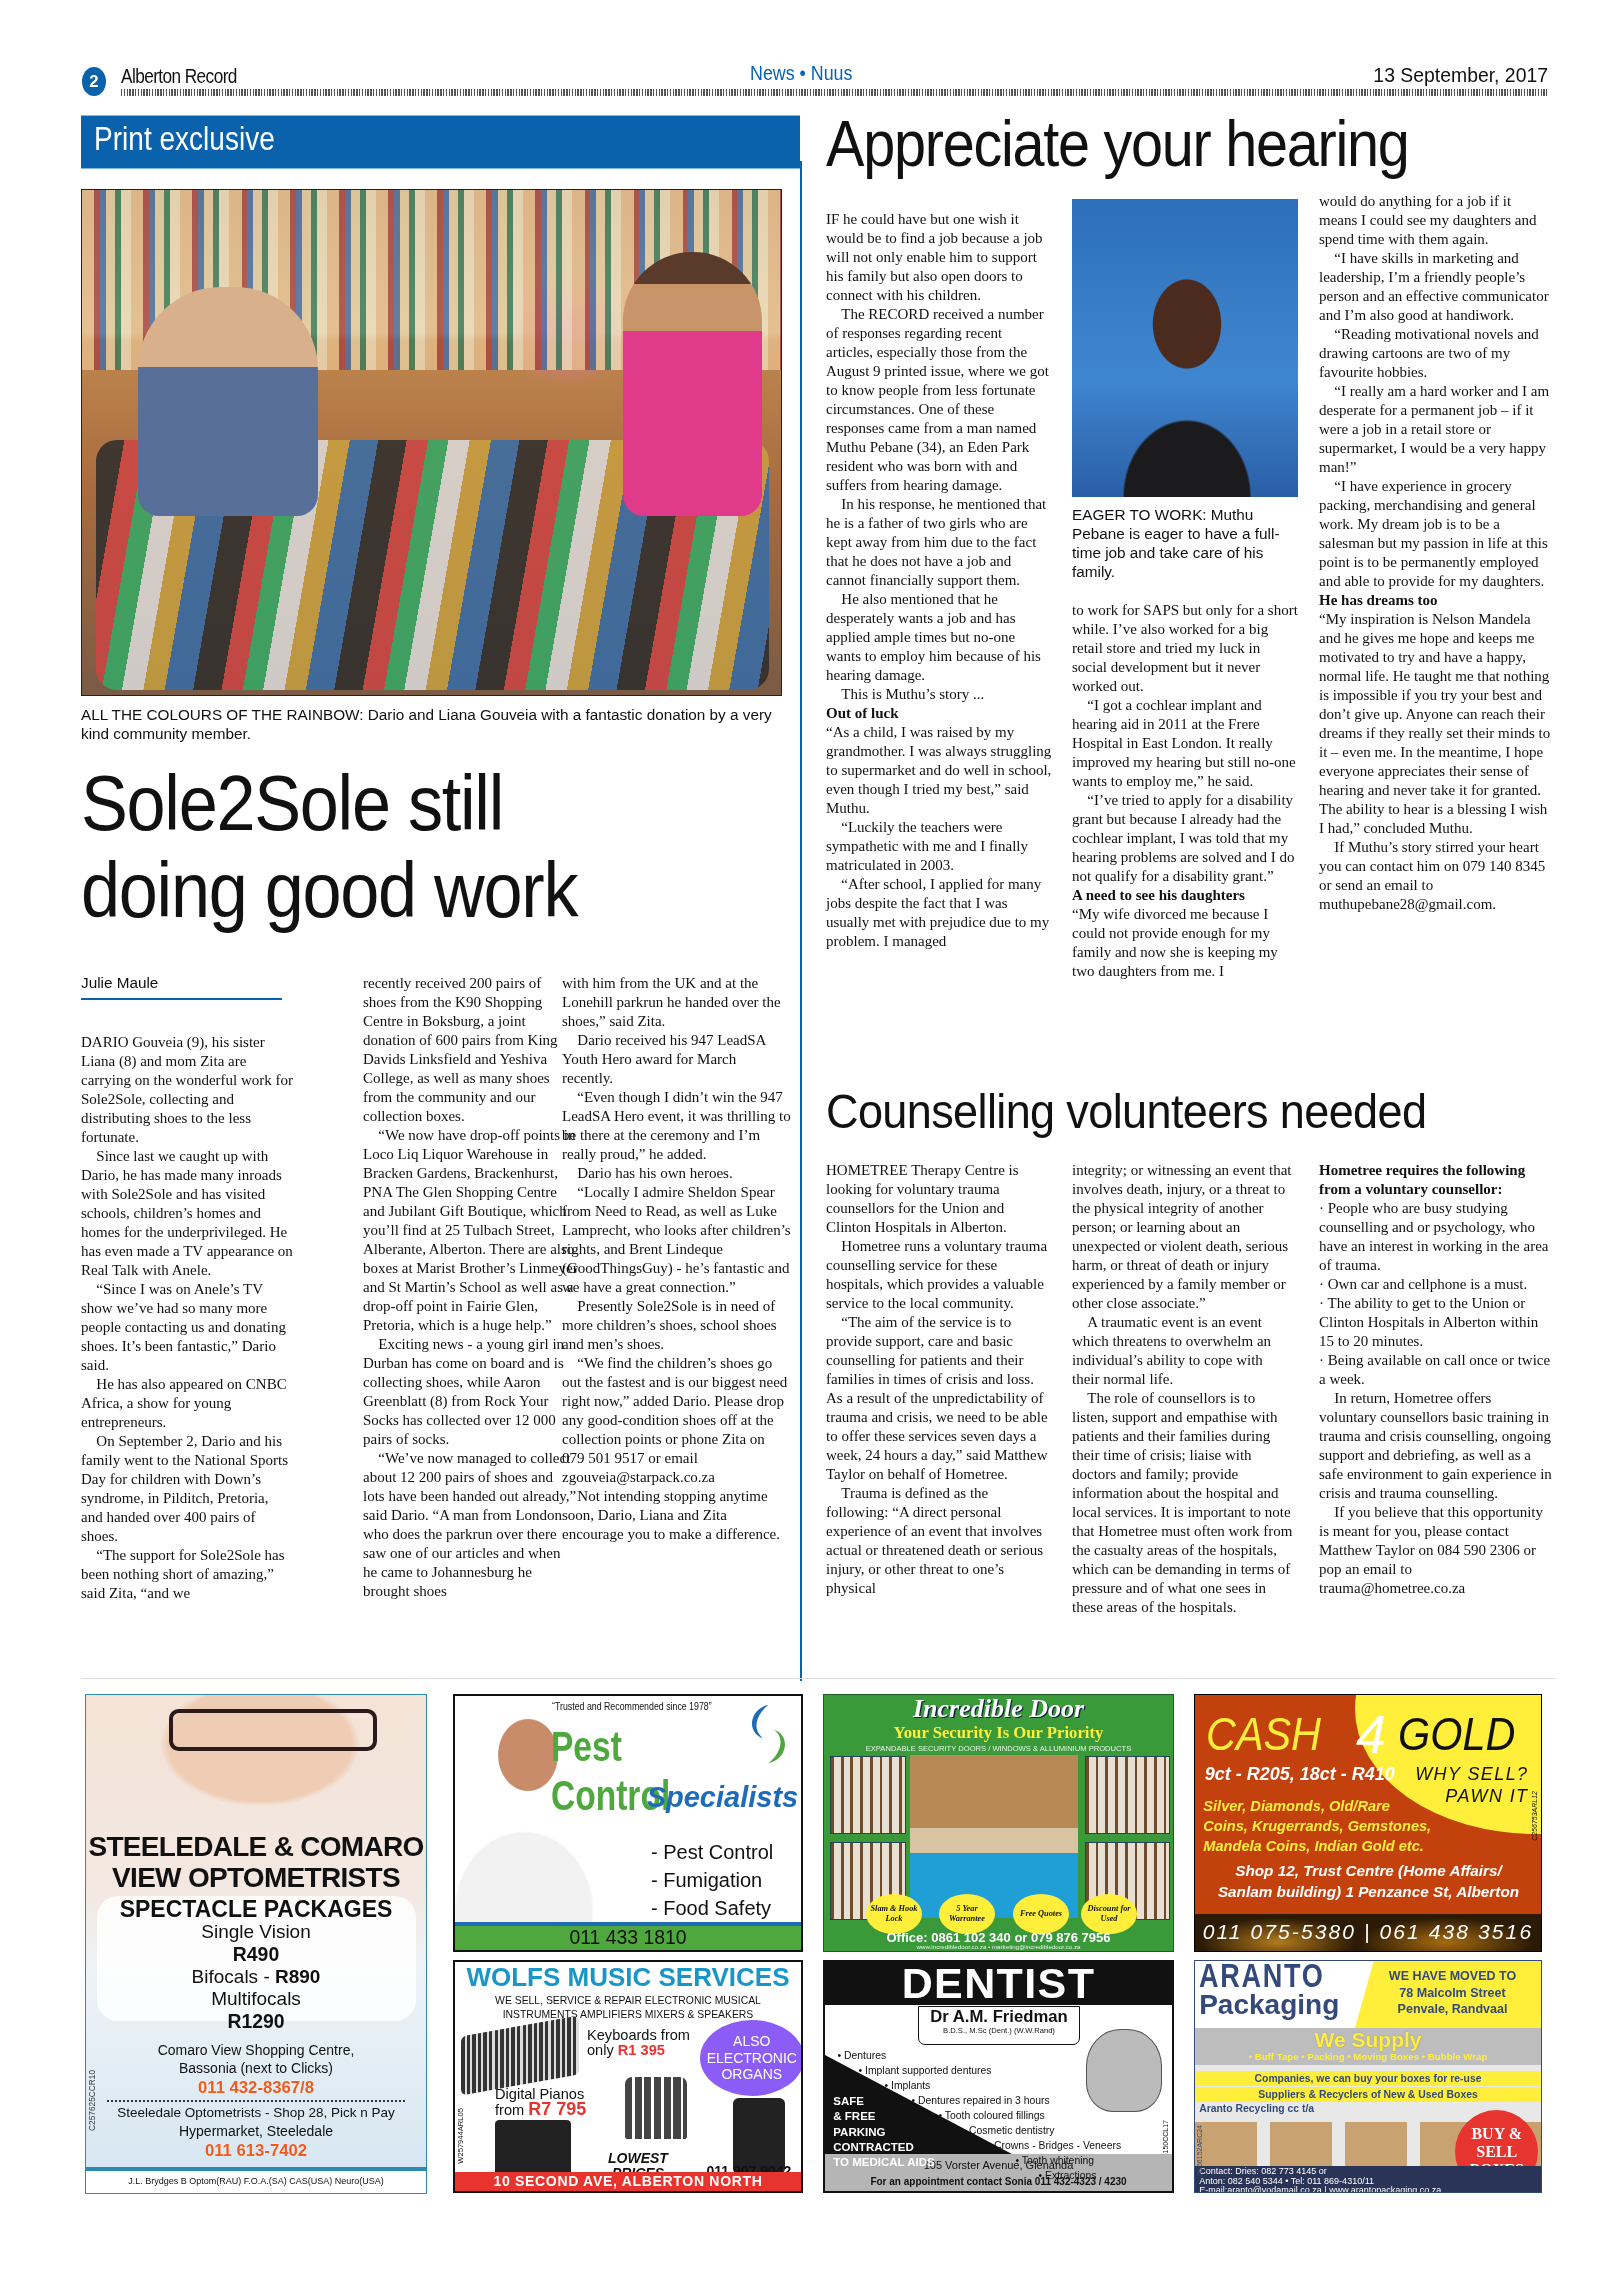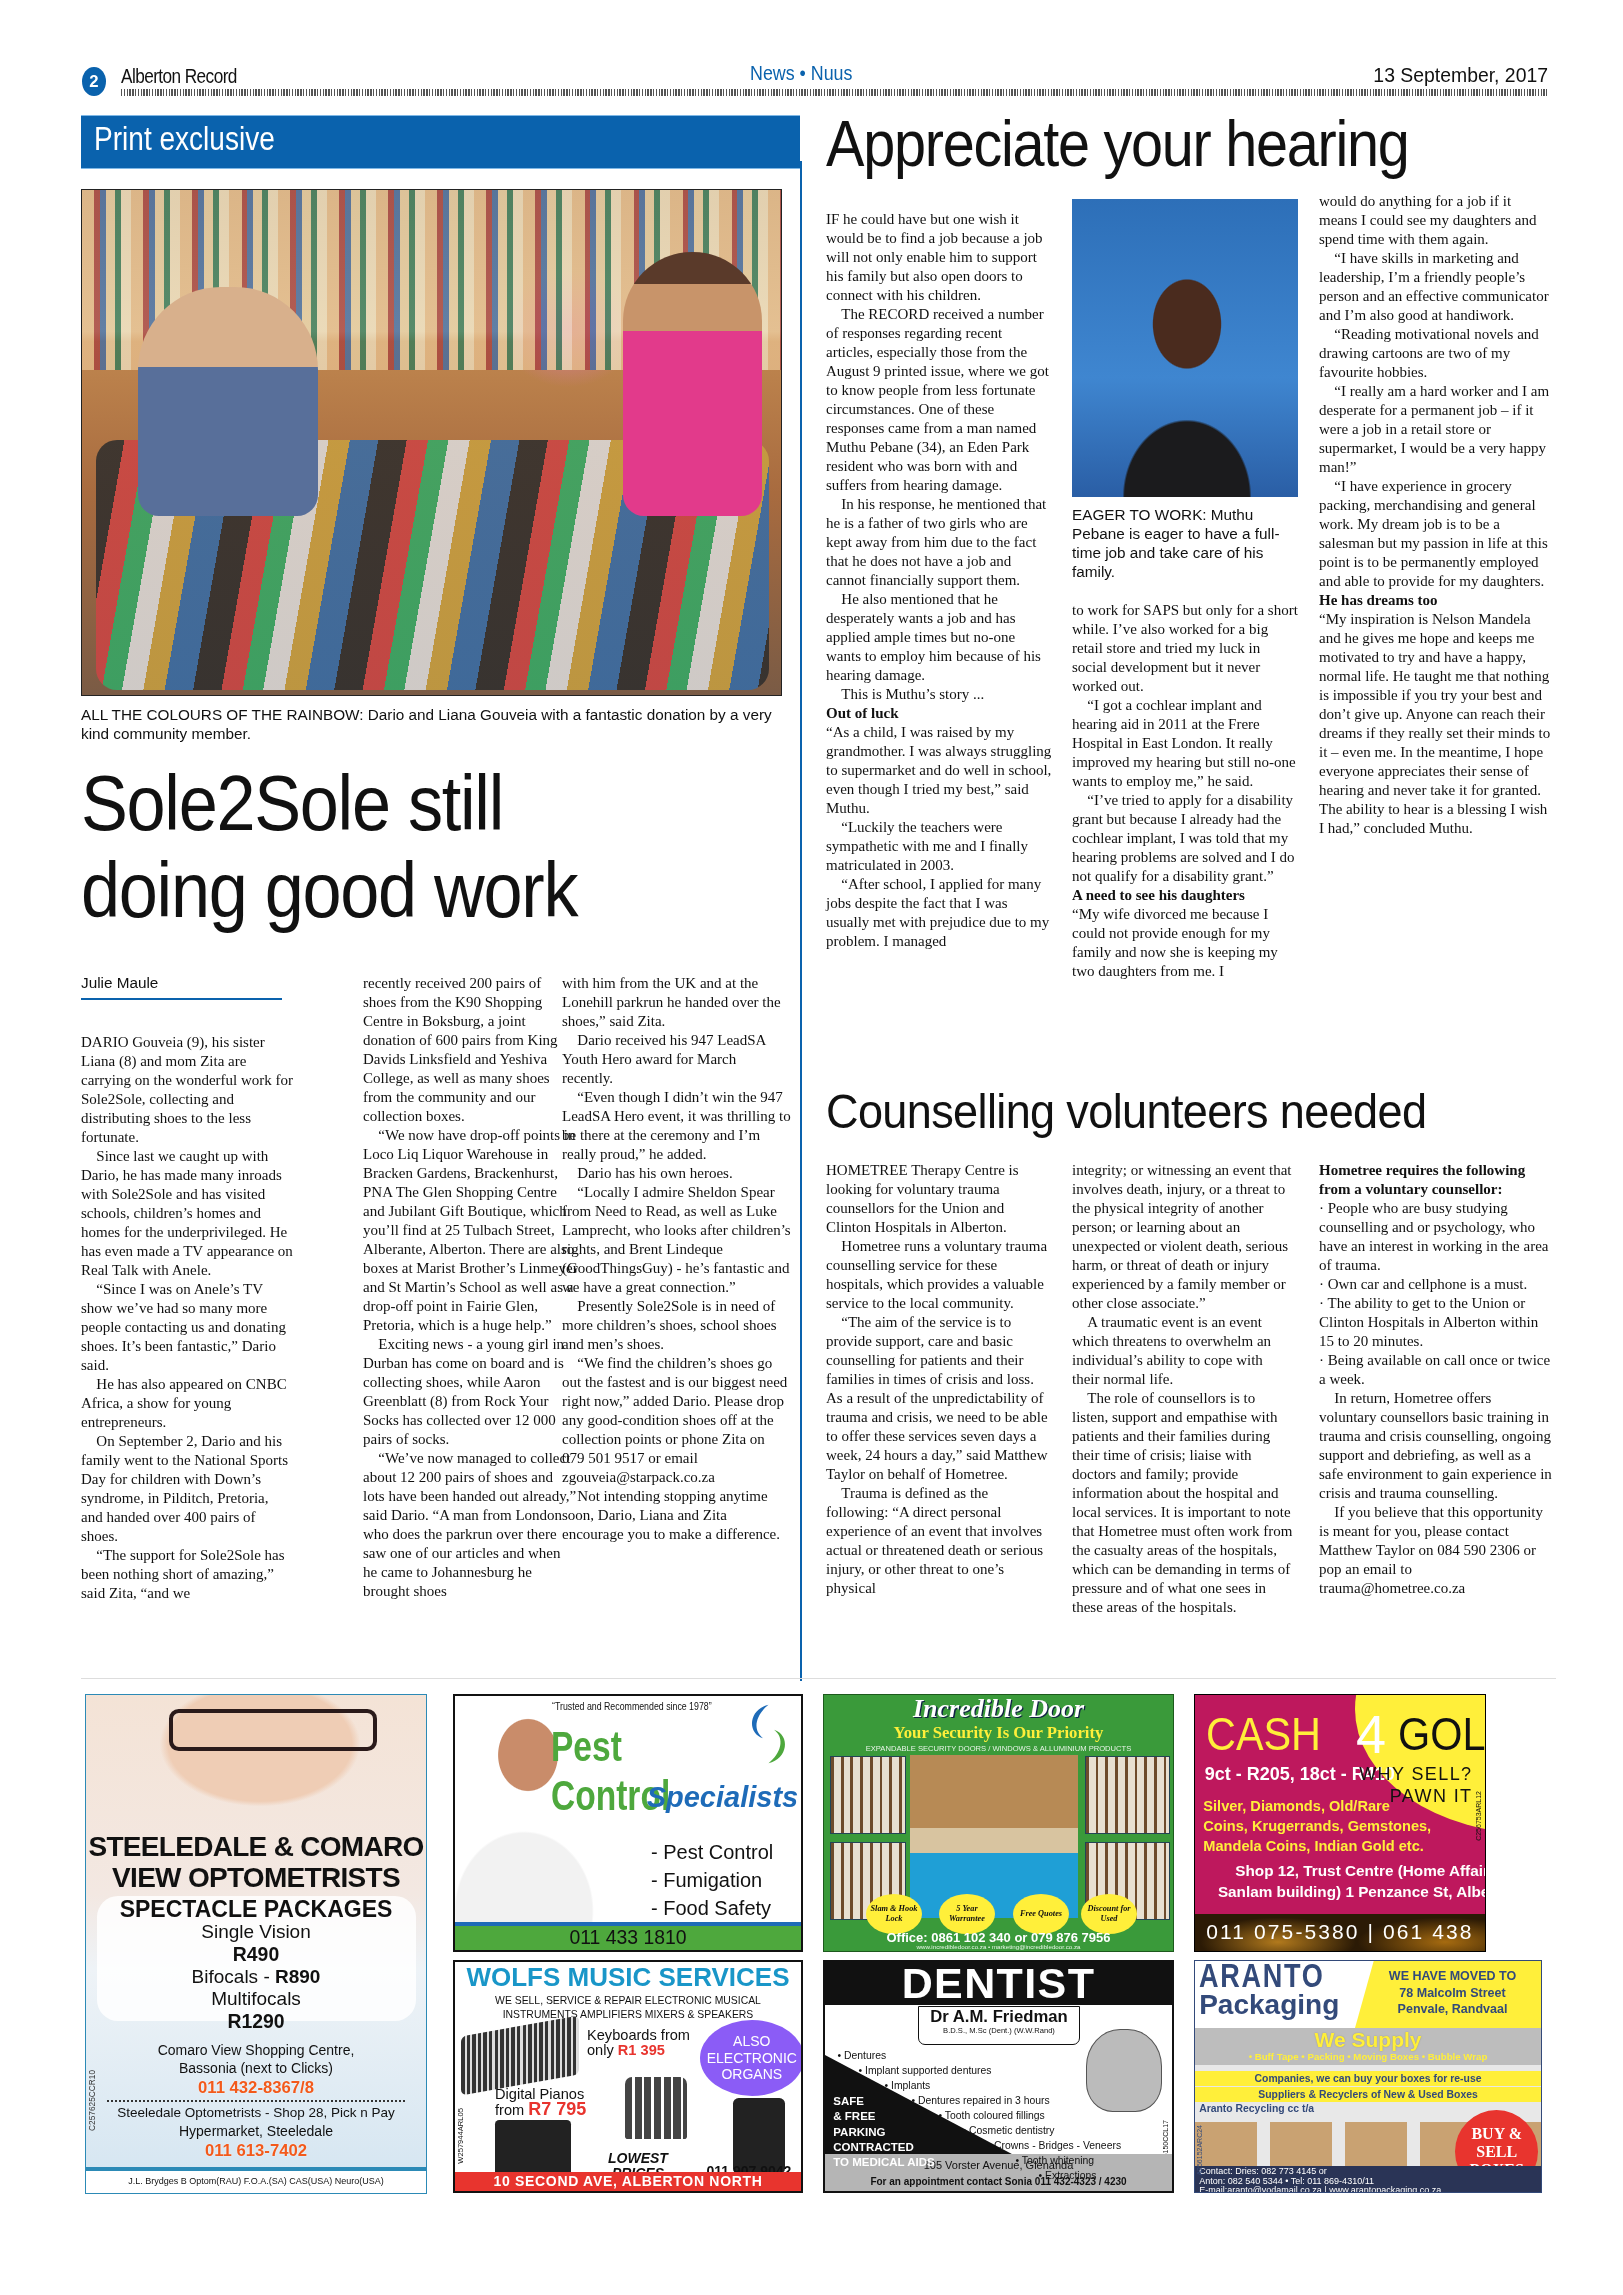--- a/index.html
+++ b/index.html
@@ -129,21 +129,21 @@
   .ad-dent .dr .n { font-size:16.7px; font-weight:bold; line-height:19.4px; }
   .ad-dent .dr .q { font-size:7.6px; }
   .ad-dent .tri { position:absolute; left:0; top:93px; width:0; height:0; border-left: 236px solid #111; border-top: 125px solid transparent; }
   .ad-dent ul { position:absolute; list-style:none; font-size:10.4px; line-height:15px; left:12.5px; top:86px; z-index:2; }
   .ad-dent .safe { position:absolute; left:8.3px; top:132px; color:#fff; font-weight:bold; font-size:11.5px; line-height:15.3px; z-index:2; }
   .ad-dent .tooth { position:absolute; right:9.7px; top:67px; width:76px; height:83px; background: #bbb; border-radius: 45% 45% 35% 35%; border: 1.4px solid #555; }
   .ad-dent .foot { position:absolute; left:0; bottom:0; width:100%; height:19.4px+; background:#b5b5b5; text-align:center; font-size:11px; line-height:16.7px; padding:2.8px 0; }
   .ad-dent .vert { position:absolute; right:2.8px; top:158px; font-size:7px; writing-mode: vertical-rl; transform: rotate(180deg); }
 
   
-  .ad-gold { left: 1194px; top: 1694px; width: 292px; height: 258px; background:#be185d; border:0.7px solid #000; }
+  .ad-gold { left: 1194px; top: 1694px; width: 348px; height: 258px; background:#c2410c; border:0.7px solid #000;font-style:italic; }
   .ad-gold .yel { position:absolute; left:160px; top:-111px; width:361px; height:250px; border-radius:50%; background:#ffef3a; }
   .ad-gold .cash { position:absolute; left:11px; top:15.3px; font-size:46px; color:#ffef3a; line-height:49px; transform: scaleX(.9); transform-origin:left; }
   .ad-gold .four { position:absolute; left:161px; top:11px; font-size:54px; color:#fff; line-height:56px; }
   .ad-gold .gold { position:absolute; left:203px; top:15.3px; font-size:46px; color:#111; line-height:49px; transform: scaleX(.9); transform-origin:left; }
   .ad-gold .rates { position:absolute; left:9.7px; top:69px; font-size:18px; color:#fff; font-weight:bold; }
   .ad-gold .why { position:absolute; right:12.5px; top:68px; font-size:18px; color:#111; text-align:right; line-height:22px; letter-spacing: 1.4px; }
   .ad-gold .items { position:absolute; left:8.3px; top:101px; font-size:14.6px; line-height:20px; color:#ffef3a; font-weight:bold; }
   .ad-gold .shop { position:absolute; left:7px; top:165px; width:333px; font-size:15.3px; line-height:21px; color:#fff; font-weight:bold; text-align:center; }
   .ad-gold .phones { position:absolute; left:0; top:219px; width:100%; height:39px; background: radial-gradient(ellipse 111px 35px at 83px 28px, #b27a1d 0, transparent 70%), radial-gradient(ellipse 125px 35px at 250px 28px, #a66b10 0, transparent 70%), #2b1a05; color:#fff; font-size:21px; text-align:center; line-height:36px; letter-spacing:2.1px; }
   .ad-gold .vert { position:absolute; right:2.8px; top:96px; font-size:7px; color:#111; writing-mode: vertical-rl; transform: rotate(180deg); }
@@ -238,20 +238,21 @@
     <p>“My wife divorced me because I could not provide enough for my family and now she is keeping my two daughters from me. I</p>
   </div>
 <div class="abs body-col h-col3">
     <p>would do anything for a job if it means I could see my daughters and spend time with them again.</p>
     <p class="ind">“I have skills in marketing and leadership, I’m a friendly people’s person and an effective communicator and I’m also good at handiwork.</p>
     <p class="ind">“Reading motivational novels and drawing cartoons are two of my favourite hobbies.</p>
     <p class="ind">“I really am a hard worker and I am desperate for a permanent job – if it were a job in a retail store or supermarket, I would be a very happy man!”</p>
     <p class="ind">“I have experience in grocery packing, merchandising and general work. My dream job is to be a salesman but my passion in life at this point is to be permanently employed and able to provide for my daughters.</p>
     <p><b>He has dreams too</b></p>
     <p>“My inspiration is Nelson Mandela and he gives me hope and keeps me motivated to try and have a happy, normal life. He taught me that nothing is impossible if you try your best and don’t give up. Anyone can reach their dreams if they really set their minds to it – even me. In the meantime, I hope everyone appreciates their sense of hearing and never take it for granted. The ability to hear is a blessing I wish I had,” concluded Muthu.</p>
+    <p class="ind">If Muthu’s story stirred your heart you can contact him on 079 140 8345 or send an email to muthupebane28@gmail.com.</p>
   </div>
 
 <div class="abs couns-head">Counselling volunteers needed</div>
 <div class="abs body-col c-col1">
     <p>HOMETREE Therapy Centre is looking for voluntary trauma counsellors for the Union and Clinton Hospitals in Alberton.</p>
     <p class="ind">Hometree runs a voluntary trauma counselling service for these hospitals, which provides a valuable service to the local community.</p>
     <p class="ind">“The aim of the service is to provide support, care and basic counselling for patients and their families in times of crisis and loss. As a result of the unpredictability of trauma and crisis, we need to be able to offer these services seven days a week, 24 hours a day,” said Matthew Taylor on behalf of Hometree.</p>
     <p class="ind">Trauma is defined as the following: “A direct personal experience of an event that involves actual or threatened death or serious injury, or other threat to one’s physical</p>
   </div>
 <div class="abs body-col c-col2">

